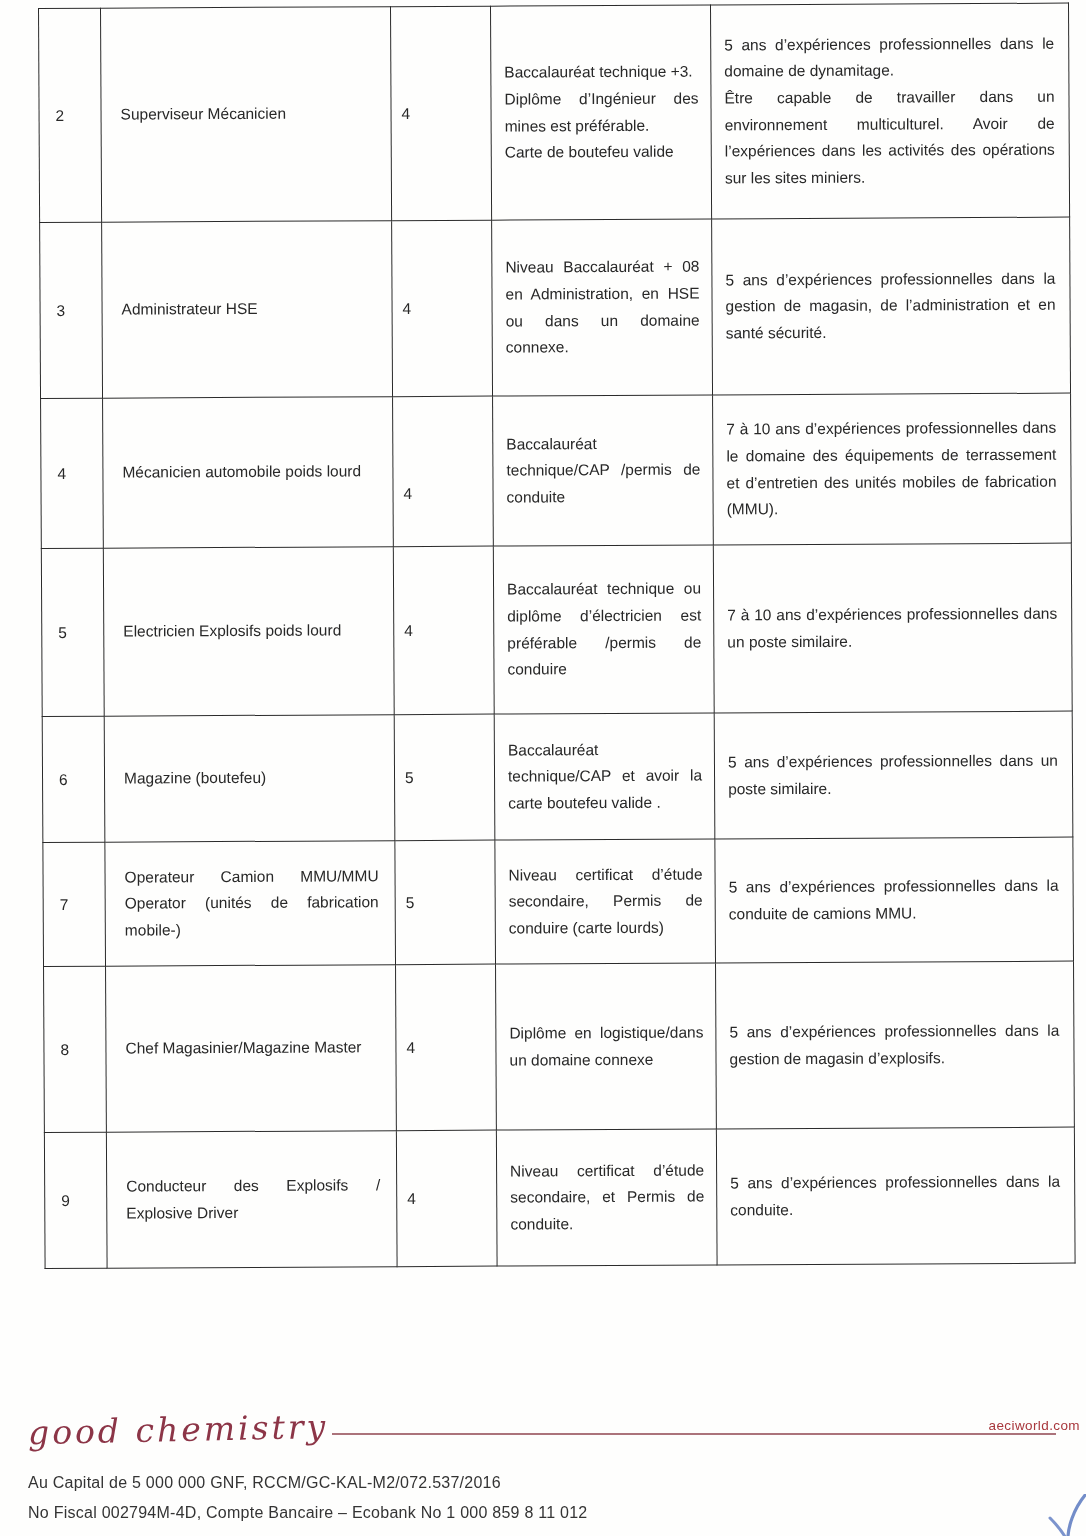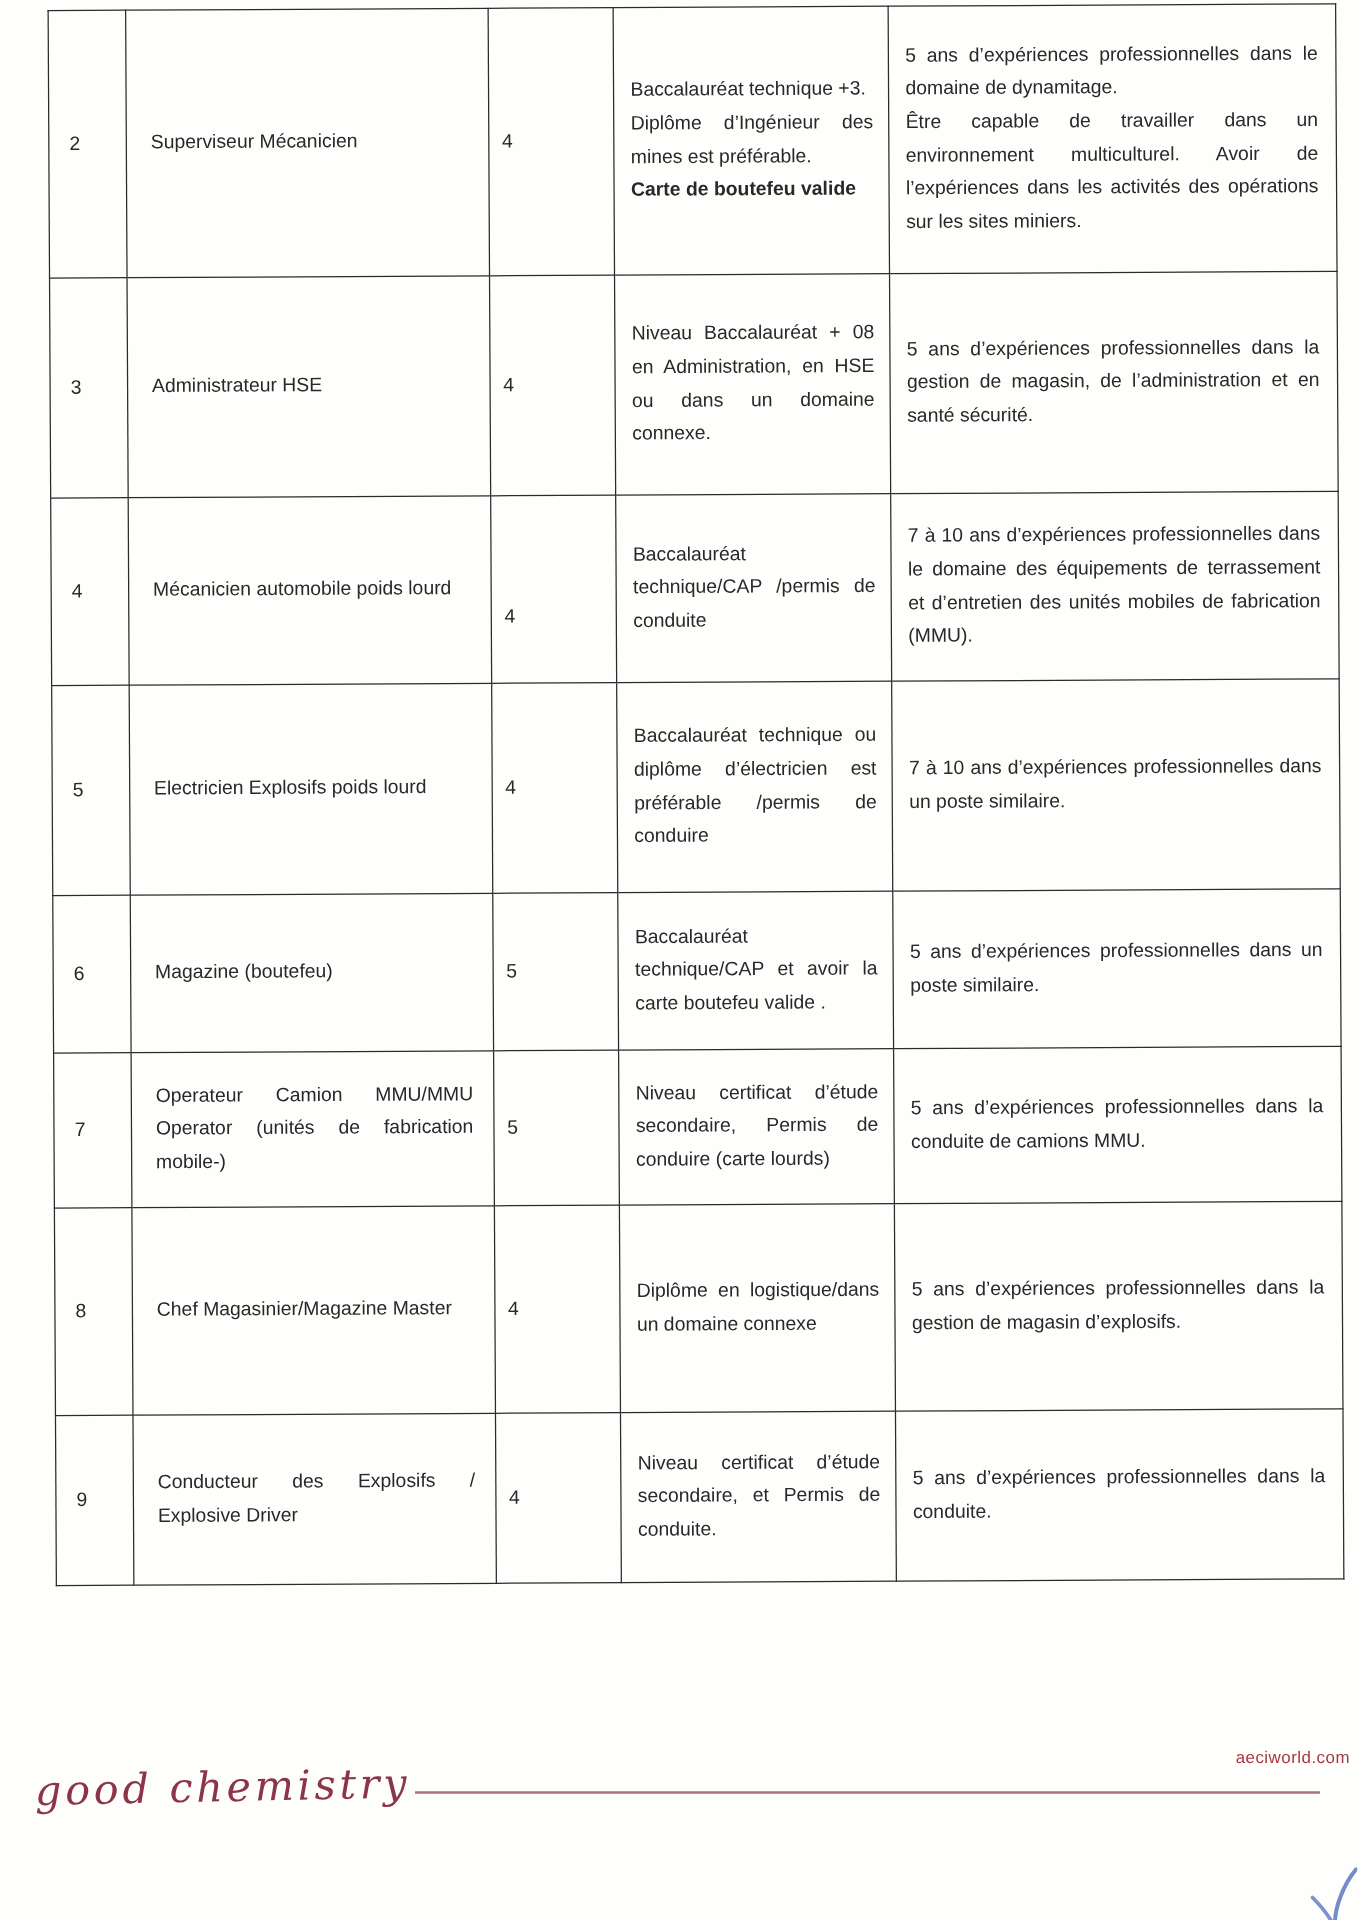--- a/index.html
+++ b/index.html
@@ -43,21 +43,21 @@
   td.c-count { padding: 8px 6px 8px 10px; }
   td.c-edu   { padding: 9px 12px 9px 13px; text-align: justify; }
   td.c-exp   { padding: 10px 14px 10px 13px; text-align: justify; }
 
   .jobs p {
     margin: 0;
     line-height: 1.72;
   }
   .gap-lg { margin-bottom: 46px; }
   .gap-md { margin-bottom: 27px; }
-  .bold   { font-weight: bold; }
+  .bold   { font-weight: normal; }
   .pad-top-sm { padding-top: 4px; }
 
   
   .footer {
     position: absolute;
     left: 28px;
     right: 0;
     top: 1398px;
   }
   .brand-row {
@@ -80,21 +80,21 @@
     flex: 1;
     height: 2px;
     background: #9c5a64;
     margin-left: 4px;
     margin-top: 10px;
     opacity: 0.85;
   }
   .website {
     position: absolute;
     right: 6px;
-    top: 0;
+    top: 20px;
     font-size: 13.5px;
     letter-spacing: 0.4px;
     color: #a8373c;
   }
   .legal {
     margin-top: 8px;
     font-size: 16px;
     line-height: 1.85;
     letter-spacing: 0.25px;
     color: #343434;
@@ -242,20 +242,24 @@
       </tbody>
     </table>
   </div>
 
   <div class="footer">
     <div class="brand-row">
       <span class="tagline">good chemistry</span>
       <span class="brand-rule"></span>
       <span class="website">aeciworld.com</span>
     </div>
+    <div class="legal">
+      <div>Au Capital de 5 000 000 GNF, RCCM/GC-KAL-M2/072.537/2016</div>
+      <div>No Fiscal 002794M-4D, Compte Bancaire – Ecobank No 1 000 859 8 11 012</div>
+    </div>
   </div>
 
   <svg class="pen-mark" width="60" height="48" viewBox="0 0 60 48">
     <path d="M34 48 C33 34 40 14 52 0" fill="none" stroke="#5b79c0" stroke-width="3.2" stroke-linecap="round" opacity="0.85"></path>
     <path d="M16 24 C22 30 30 40 34 48" fill="none" stroke="#5b79c0" stroke-width="3" stroke-linecap="round" opacity="0.8"></path>
   </svg>
 
 </div>
 
 </body></html>

